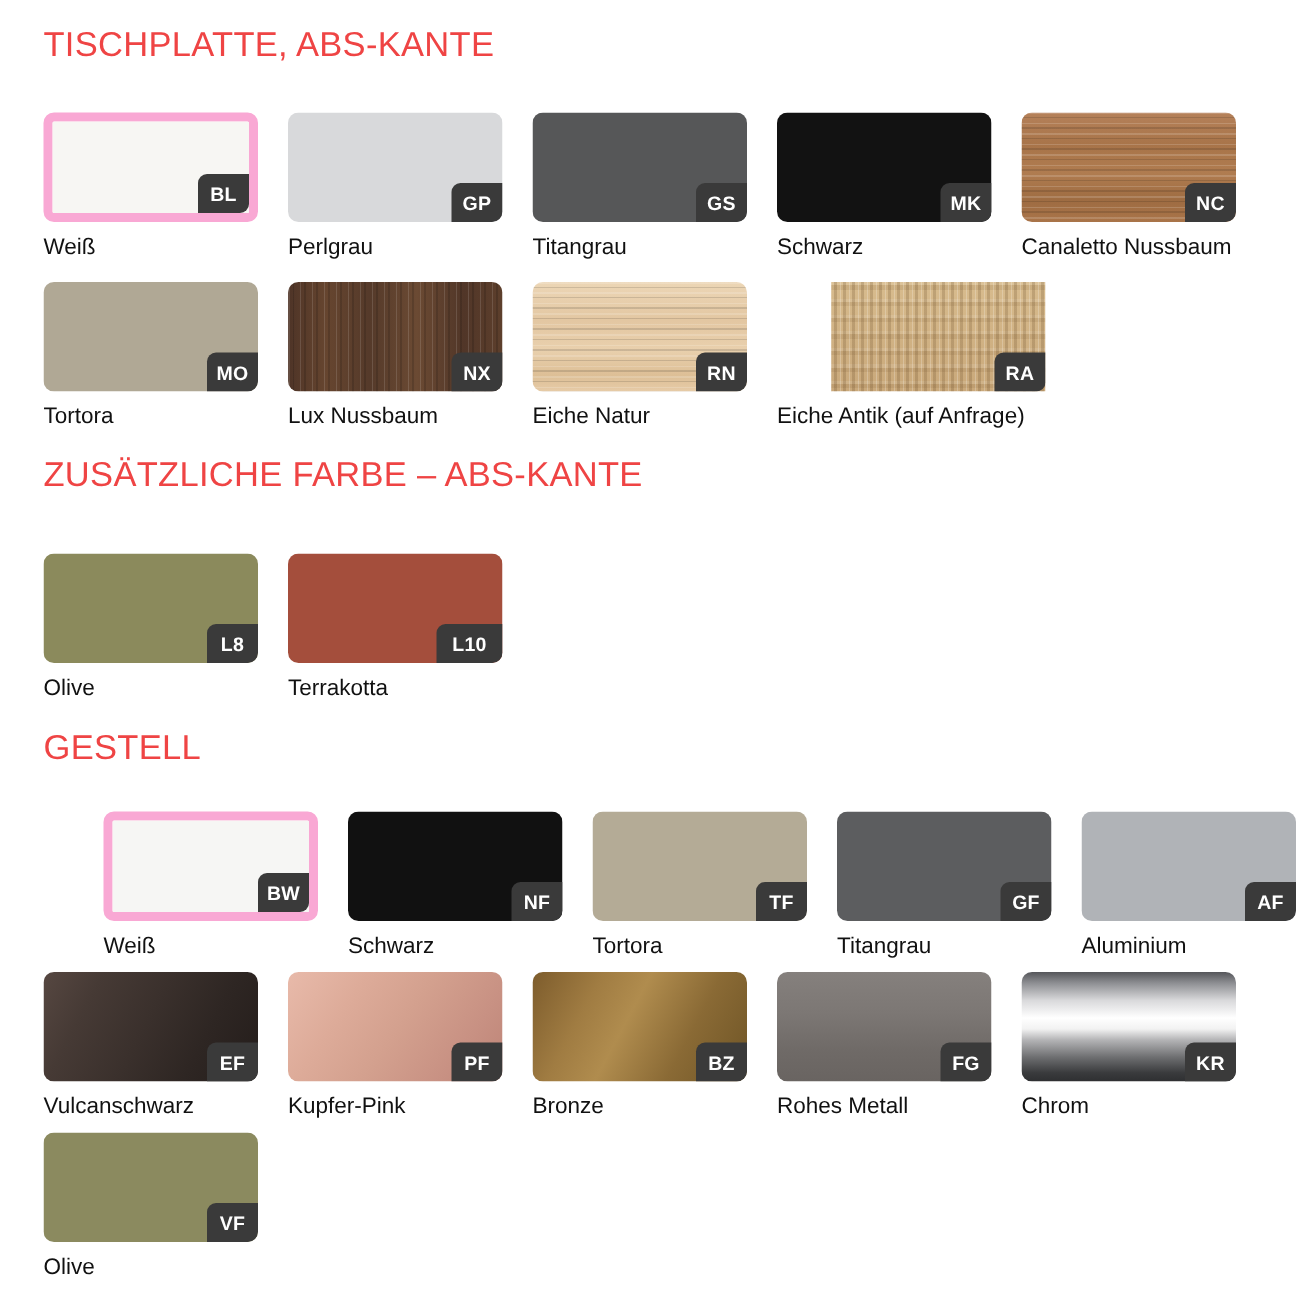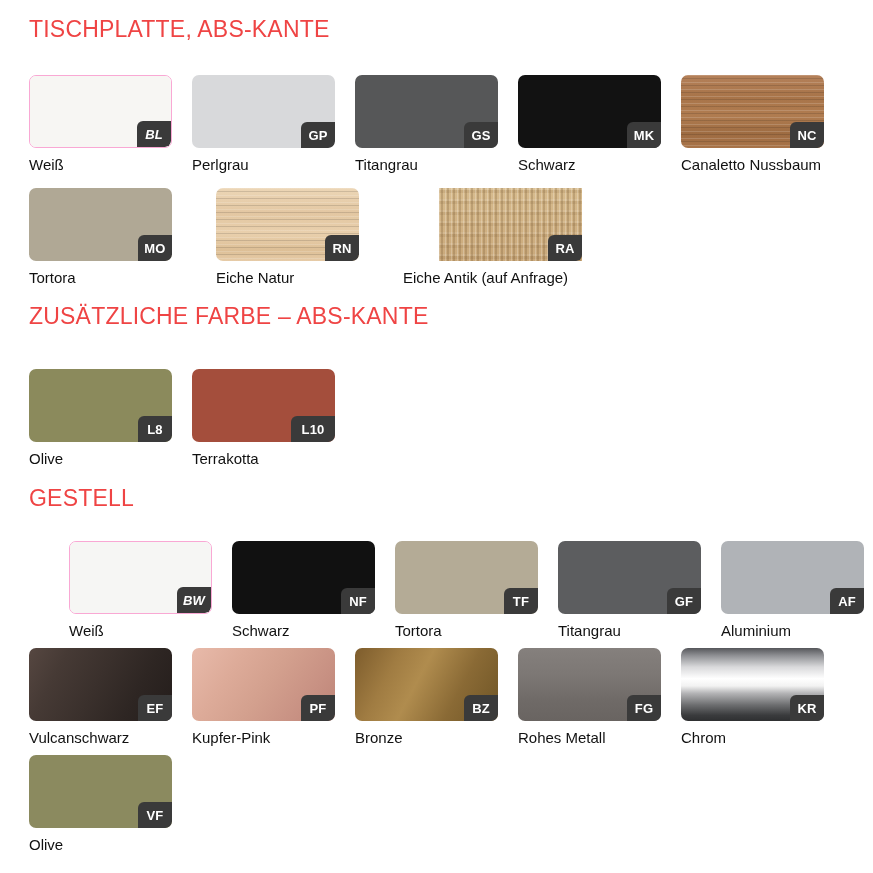--- a/index.html
+++ b/index.html
@@ -39,22 +39,21 @@
     flex: 0 0 163px;
   }
   .swatch-chip {
     position: relative;
     width: 143px;
     height: 73px;
     border-radius: 7px;
     overflow: hidden;
   }
   .swatch-chip.bordered {
-    border: 1px solid #f9a8d4;
-    font-style: italic;
+    border: 6px solid #f9a8d4;
   }
   .swatch-chip.square {
     border-radius: 0;
     margin-left: 36px;
   }
   .chip-fill {
     position: absolute;
     inset: 0;
   }
   .chip-grain-h {
@@ -176,27 +175,35 @@
         </div>
         <div class="swatch-cell">
           <div class="swatch-chip">
             <div class="chip-fill" style="background: linear-gradient(rgb(181, 129, 90) 0%, rgb(168, 116, 73) 30%, rgb(176, 124, 80) 55%, rgb(158, 108, 66) 80%, rgb(169, 116, 73) 100%);"></div>
             <div class="chip-grain-h"></div>
             <div class="chip-code">NC</div>
           </div>
           <div class="swatch-label">Canaletto Nussbaum</div>
         </div>
       </div>
-      <div class="swatch-row" style="position: absolute; left: 0px; top: 188px; gap: 24px;">
+      <div class="swatch-row" style="position: absolute; left: 0px; top: 188px;">
         <div class="swatch-cell">
           <div class="swatch-chip">
             <div class="chip-fill" style="background: rgb(176, 168, 149);"></div>
             <div class="chip-code">MO</div>
           </div>
           <div class="swatch-label">Tortora</div>
+        </div>
+        <div class="swatch-cell">
+          <div class="swatch-chip">
+            <div class="chip-fill" style="background: linear-gradient(to right, rgb(78, 52, 39) 0%, rgb(102, 69, 47) 18%, rgb(85, 58, 42) 38%, rgb(107, 74, 51) 60%, rgb(81, 54, 40) 82%, rgb(93, 63, 44) 100%);"></div>
+            <div class="chip-grain-v"></div>
+            <div class="chip-code">NX</div>
+          </div>
+          <div class="swatch-label">Lux Nussbaum</div>
         </div>
         <div class="swatch-cell">
           <div class="swatch-chip">
             <div class="chip-fill" style="background: linear-gradient(rgb(236, 214, 182) 0%, rgb(227, 199, 162) 35%, rgb(233, 208, 173) 62%, rgb(221, 191, 150) 85%, rgb(230, 203, 167) 100%);"></div>
             <div class="chip-grain-h"></div>
             <div class="chip-code">RN</div>
           </div>
           <div class="swatch-label">Eiche Natur</div>
         </div>
         <div class="swatch-cell">

